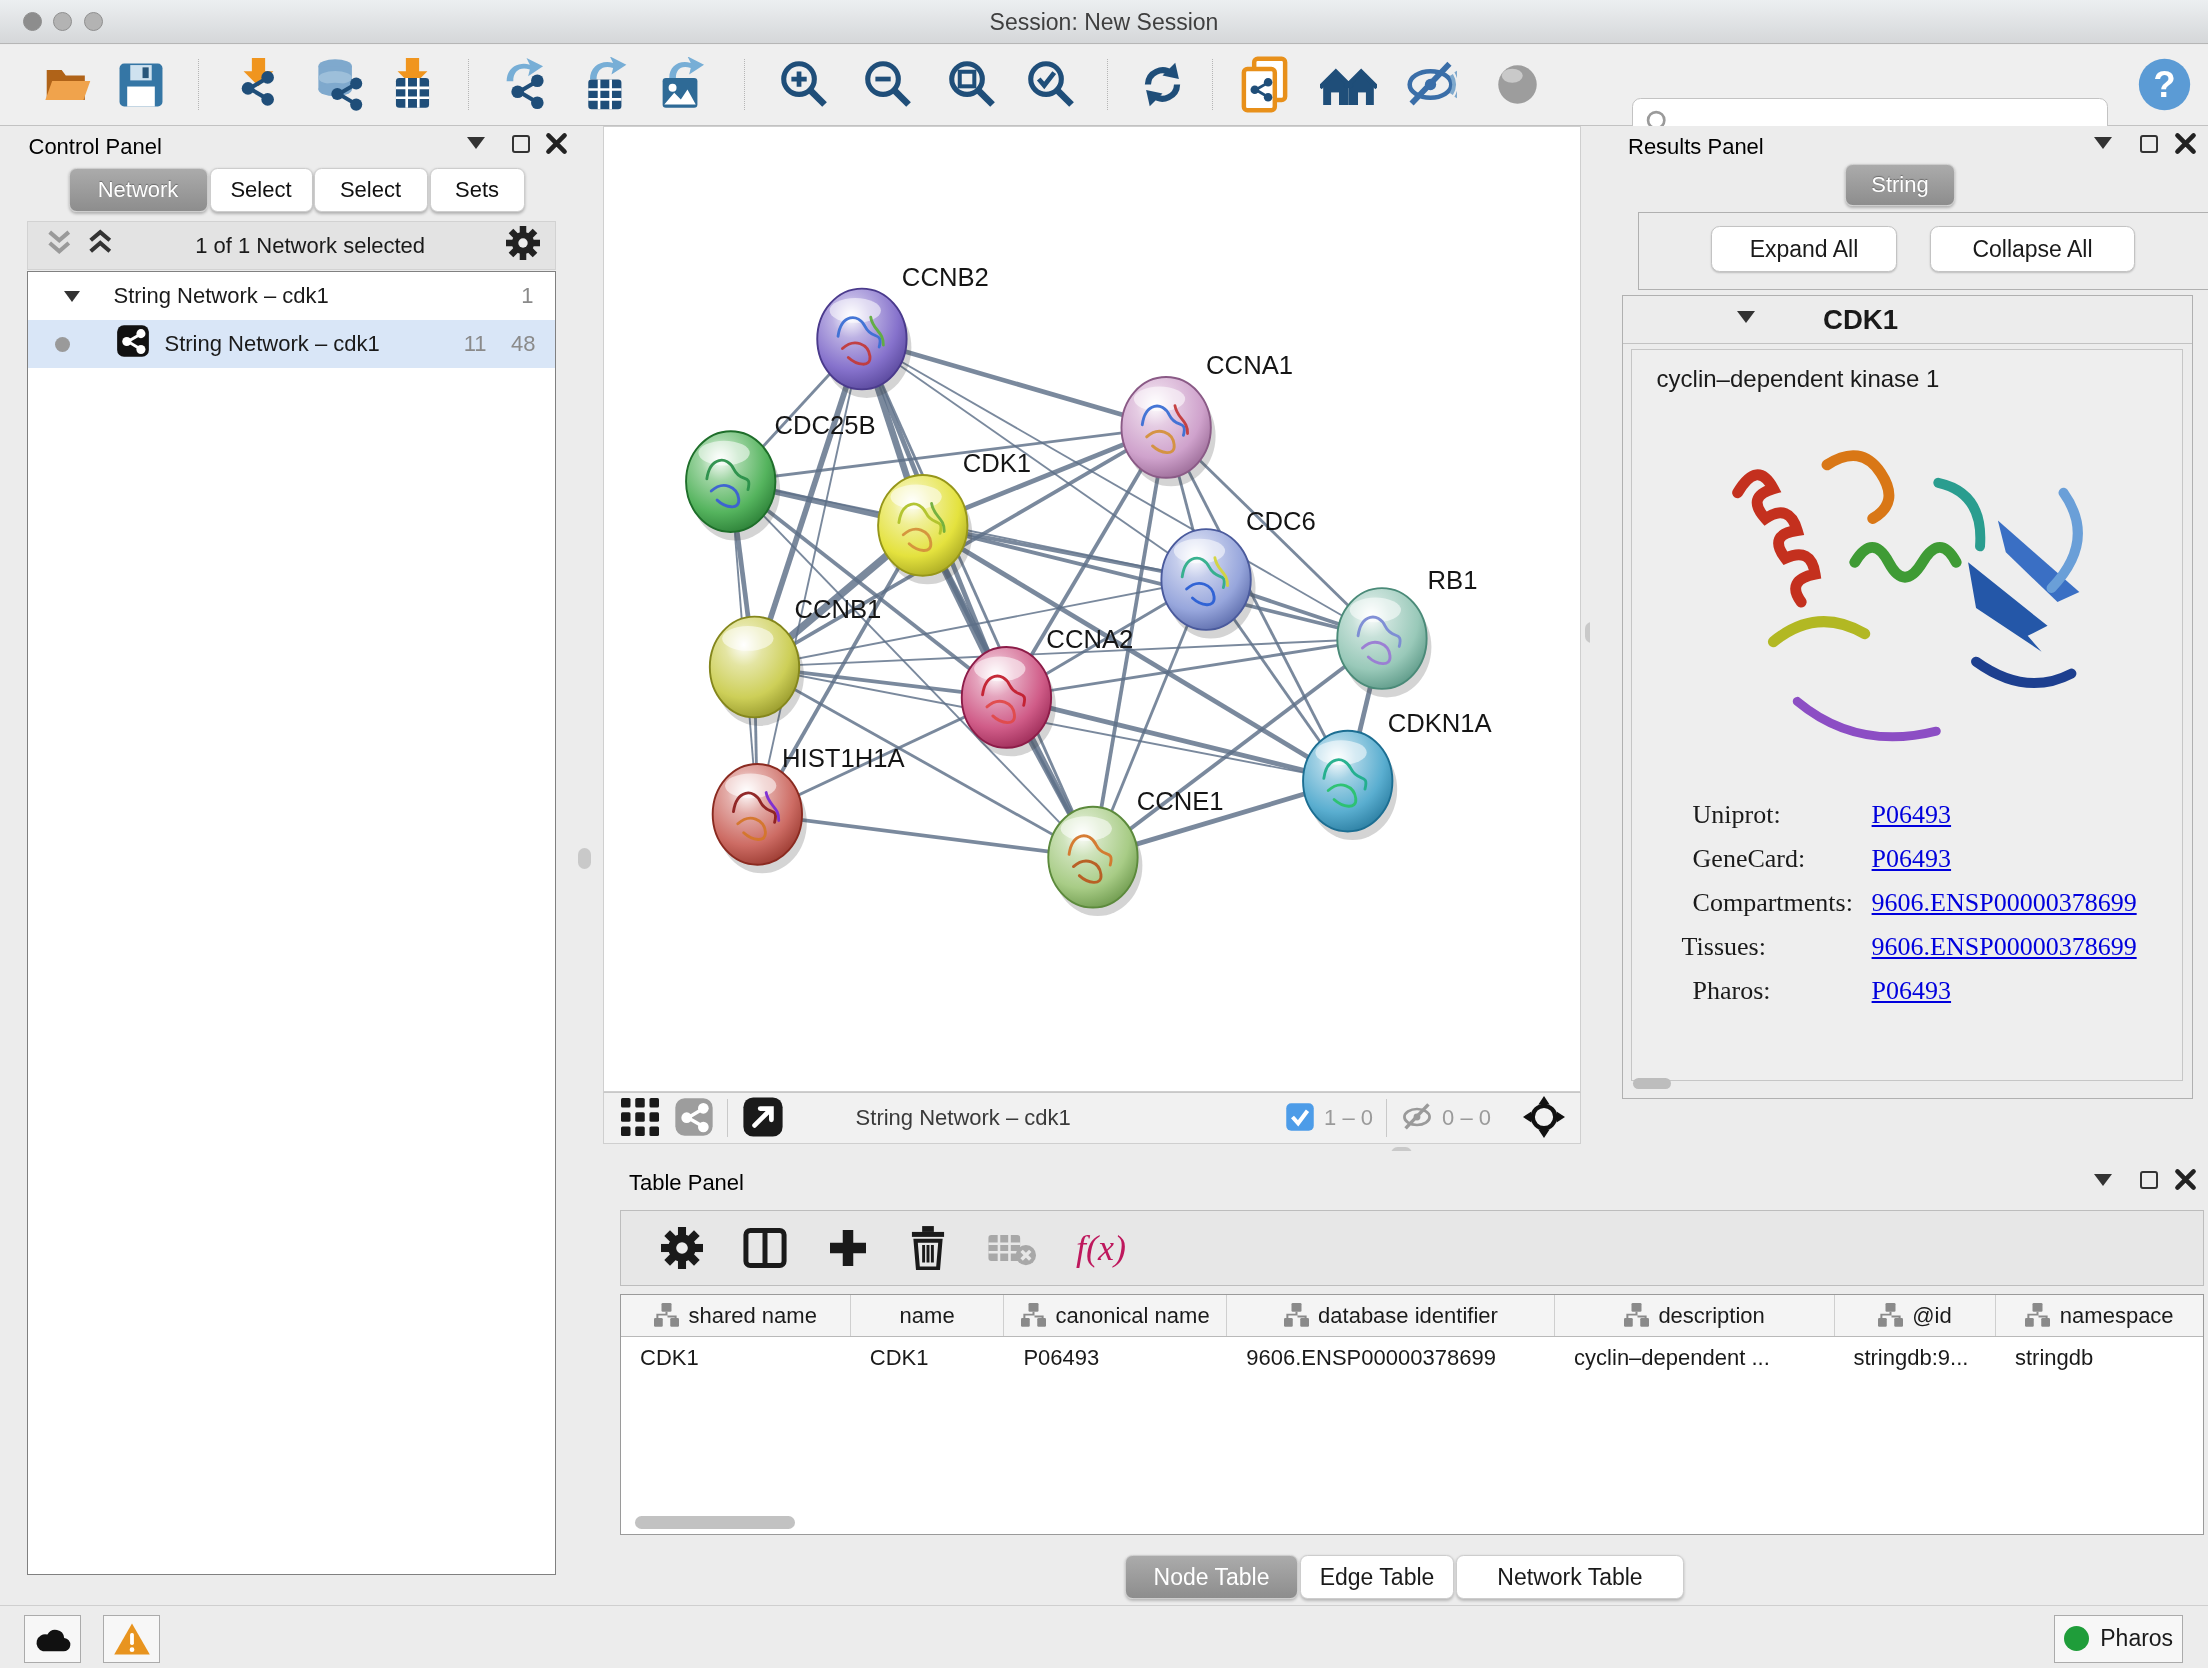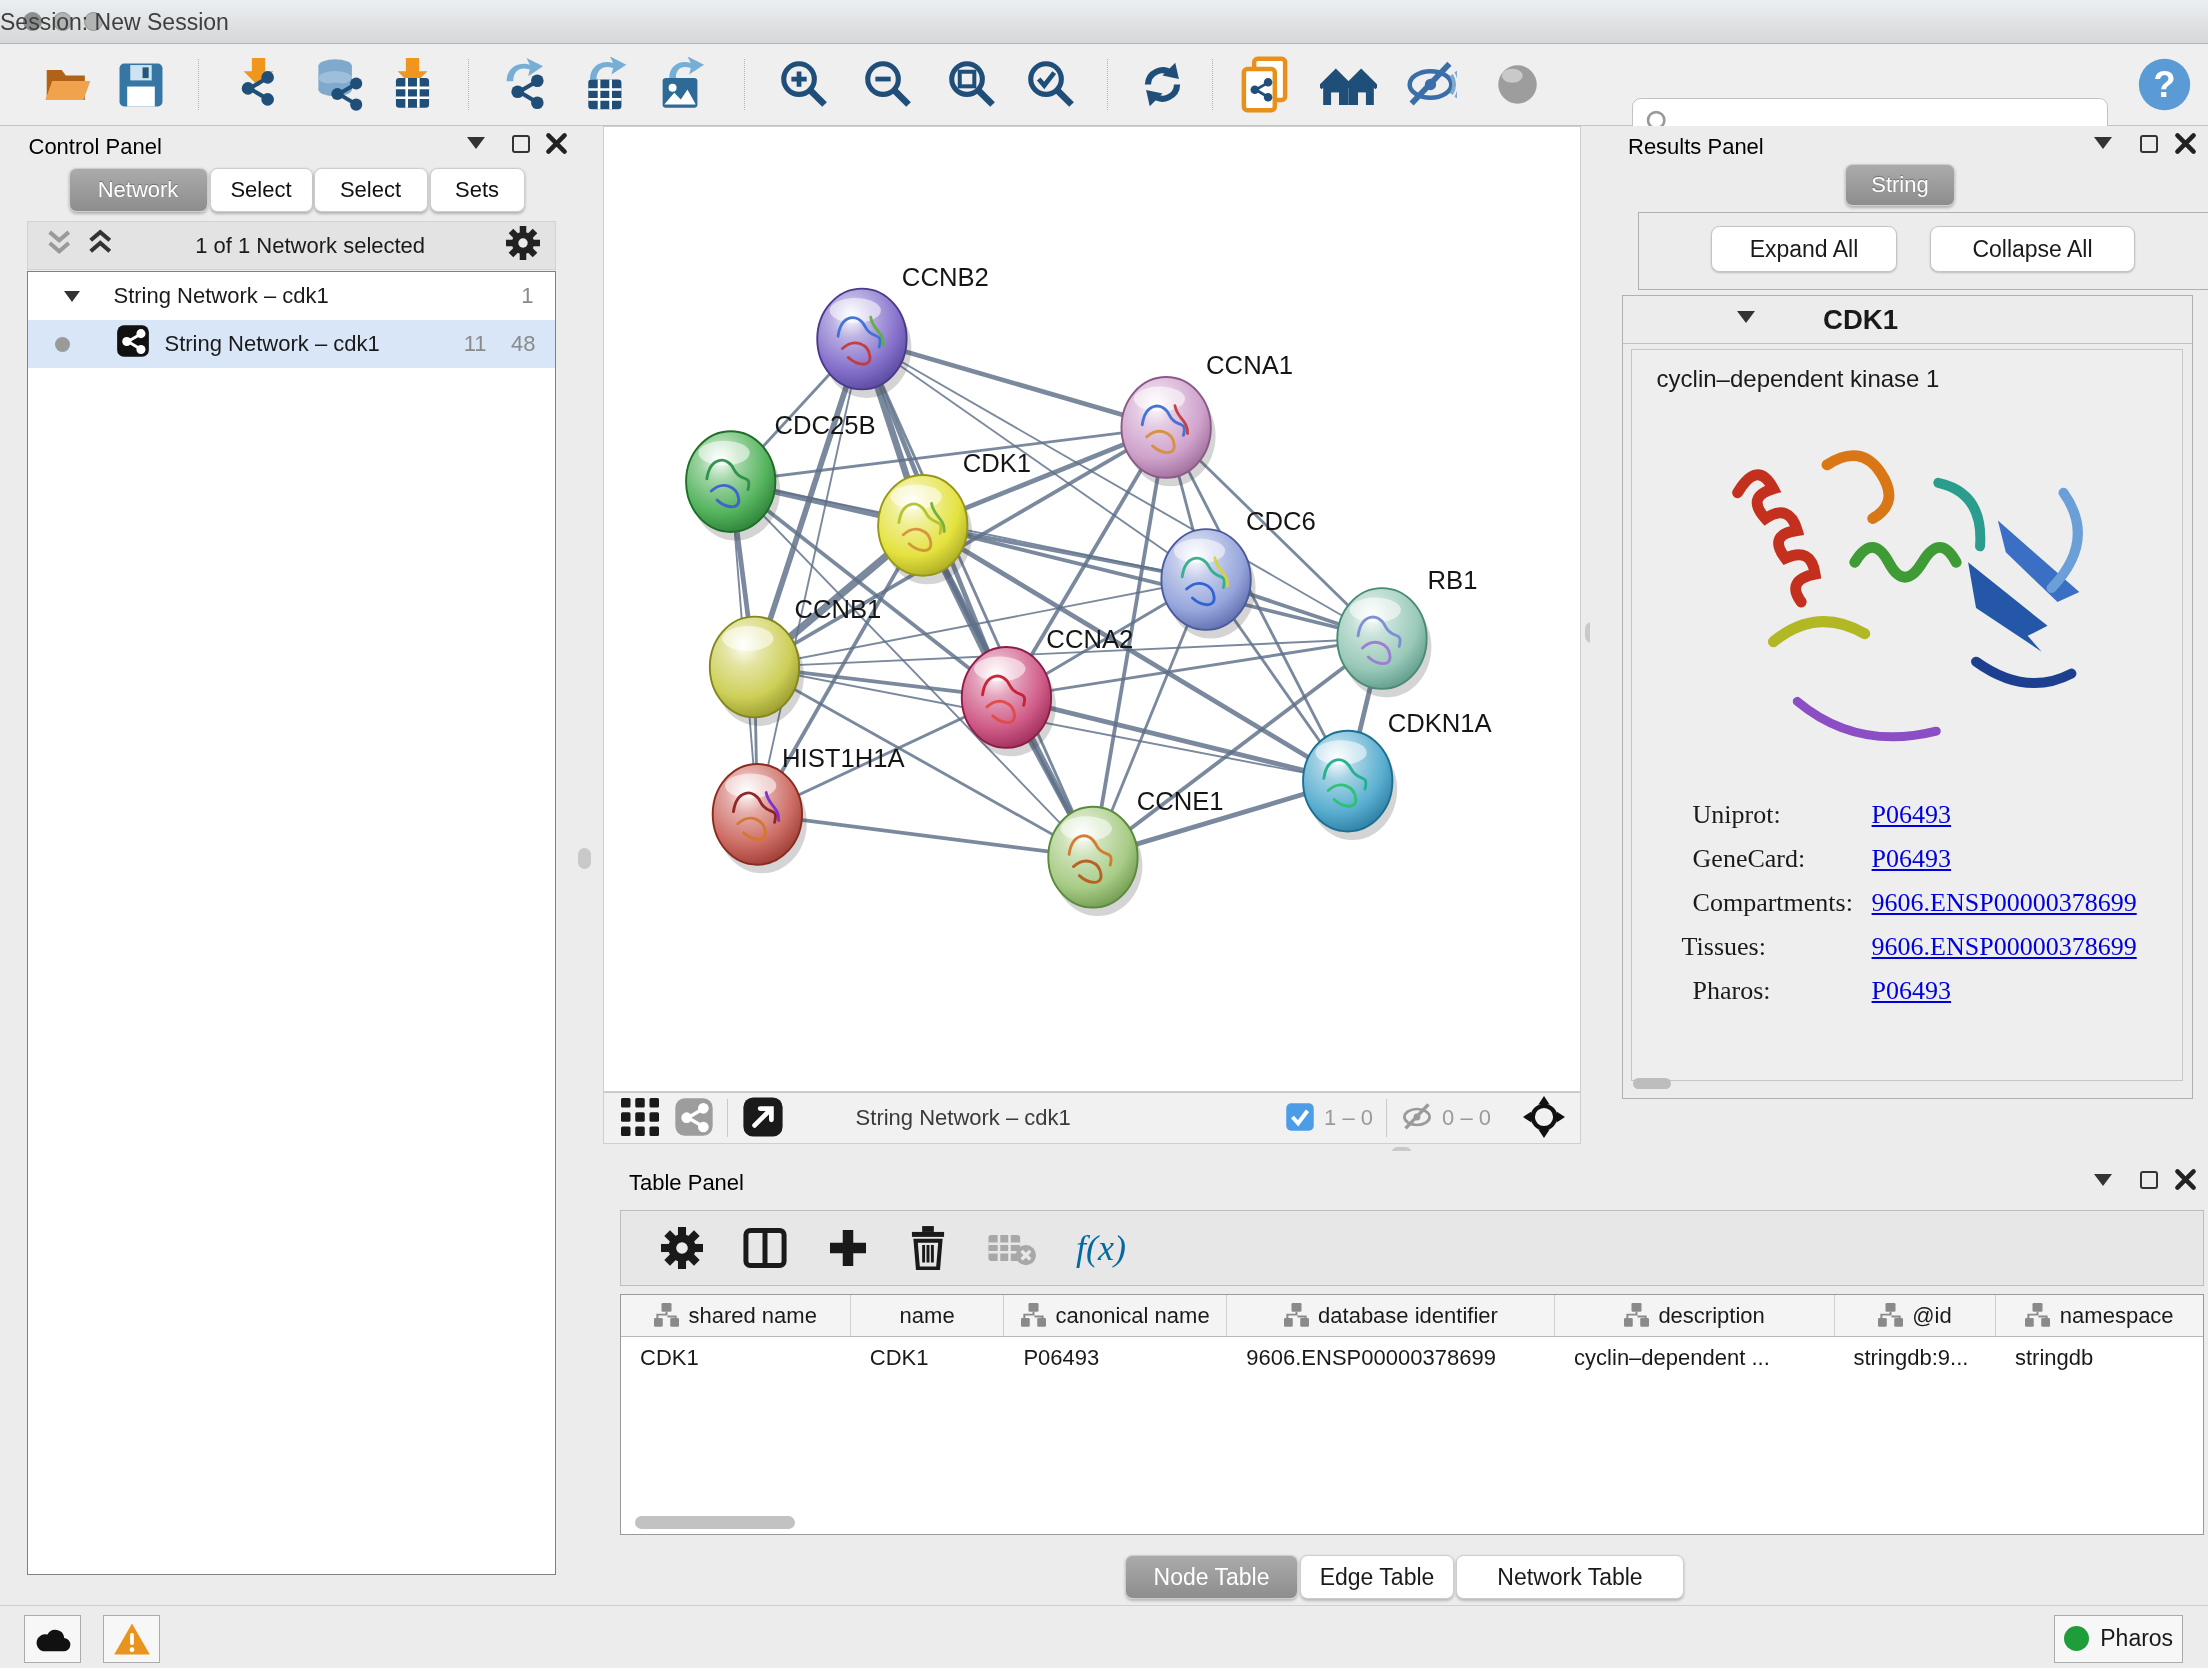--- a/index.html
+++ b/index.html
@@ -7,21 +7,21 @@
   body { font-family:"Liberation Sans", sans-serif; background:#ececec; position:relative; color:#1a1a1a; }
   .abs { position:absolute; }
 
   
   .titlebar { position:absolute; left:0; top:0; width:2208px; height:44px;
     background:linear-gradient(#eceff1,#d5d7d9); border-bottom:1px solid #b6b6b6; }
   .tl { position:absolute; top:12.4px; width:19px; height:19px; border-radius:50%; border:1px solid #8f8f8f; }
   .tl1 { left:23px; background:#8d8d8d; }
   .tl2 { left:53px; background:#b3b3b3; }
   .tl3 { left:84px; background:#b3b3b3; }
-  .wtitle { position:absolute; left:0; right:0; top:8.6px; font-size:23px; color:#3f3f3f; }
+  .wtitle { position:absolute; left:0; right:0; top:8.6px; text-align:center; font-size:23px; color:#3f3f3f; }
 
   
   .toolbar { position:absolute; left:0; top:45px; width:2208px; height:81px; background:#efefef; border-bottom:1px solid #c2c2c2; }
   .tbtn { position:absolute; top:11.4px; width:57px; height:57px; display:flex; align-items:center; justify-content:center; }
   .tbsep { position:absolute; top:14.3px; width:0; height:51px; border-left:1.9px dotted #b5b5b5; }
   .searchbox { position:absolute; left:1632px; top:53px; width:476px; height:49px; }
   .search-field { width:100%; height:100%; border:1.9px solid #c3c3c3; border-radius:8.6px; background:#fff; padding-left:49px; font-size:23px; outline:none; }
   .search-mag { position:absolute; left:13.3px; top:11.4px; }
 
   
@@ -717,21 +717,21 @@
         </svg>
     </span>
     <span class="tp-icon">
       <svg width="49" height="38" viewBox="0 0 34 26">
           <rect x="1" y="4" width="22" height="18" rx="2" fill="#a8a8a8"></rect>
           <path d="M1 10 h22 M1 16 h22 M8.3 4 v18 M15.6 4 v18" stroke="#e7e7e7" stroke-width="1.8"></path>
           <circle cx="27" cy="18" r="7" fill="#a8a8a8"></circle>
           <path d="M24 15 l6 6 M30 15 l-6 6" stroke="#e7e7e7" stroke-width="2.4"></path>
         </svg>
     </span>
-    <span class="tp-icon serif" style="font-style:italic; font-size:36px; color:#0369a1;">f(x)</span>
+    <span class="tp-icon serif" style="font-style:italic; font-size:36px; color:#be185d;">f(x)</span>
   </div>
 
   <div id="tp-table">
     <div class="th-row">
       <div class="th" style="width:232px">
           <svg width="25" height="25" viewBox="0 0 20 20">
             <use href="#sym-tree"></use>
           </svg>
           <span>shared name</span>
         </div>

